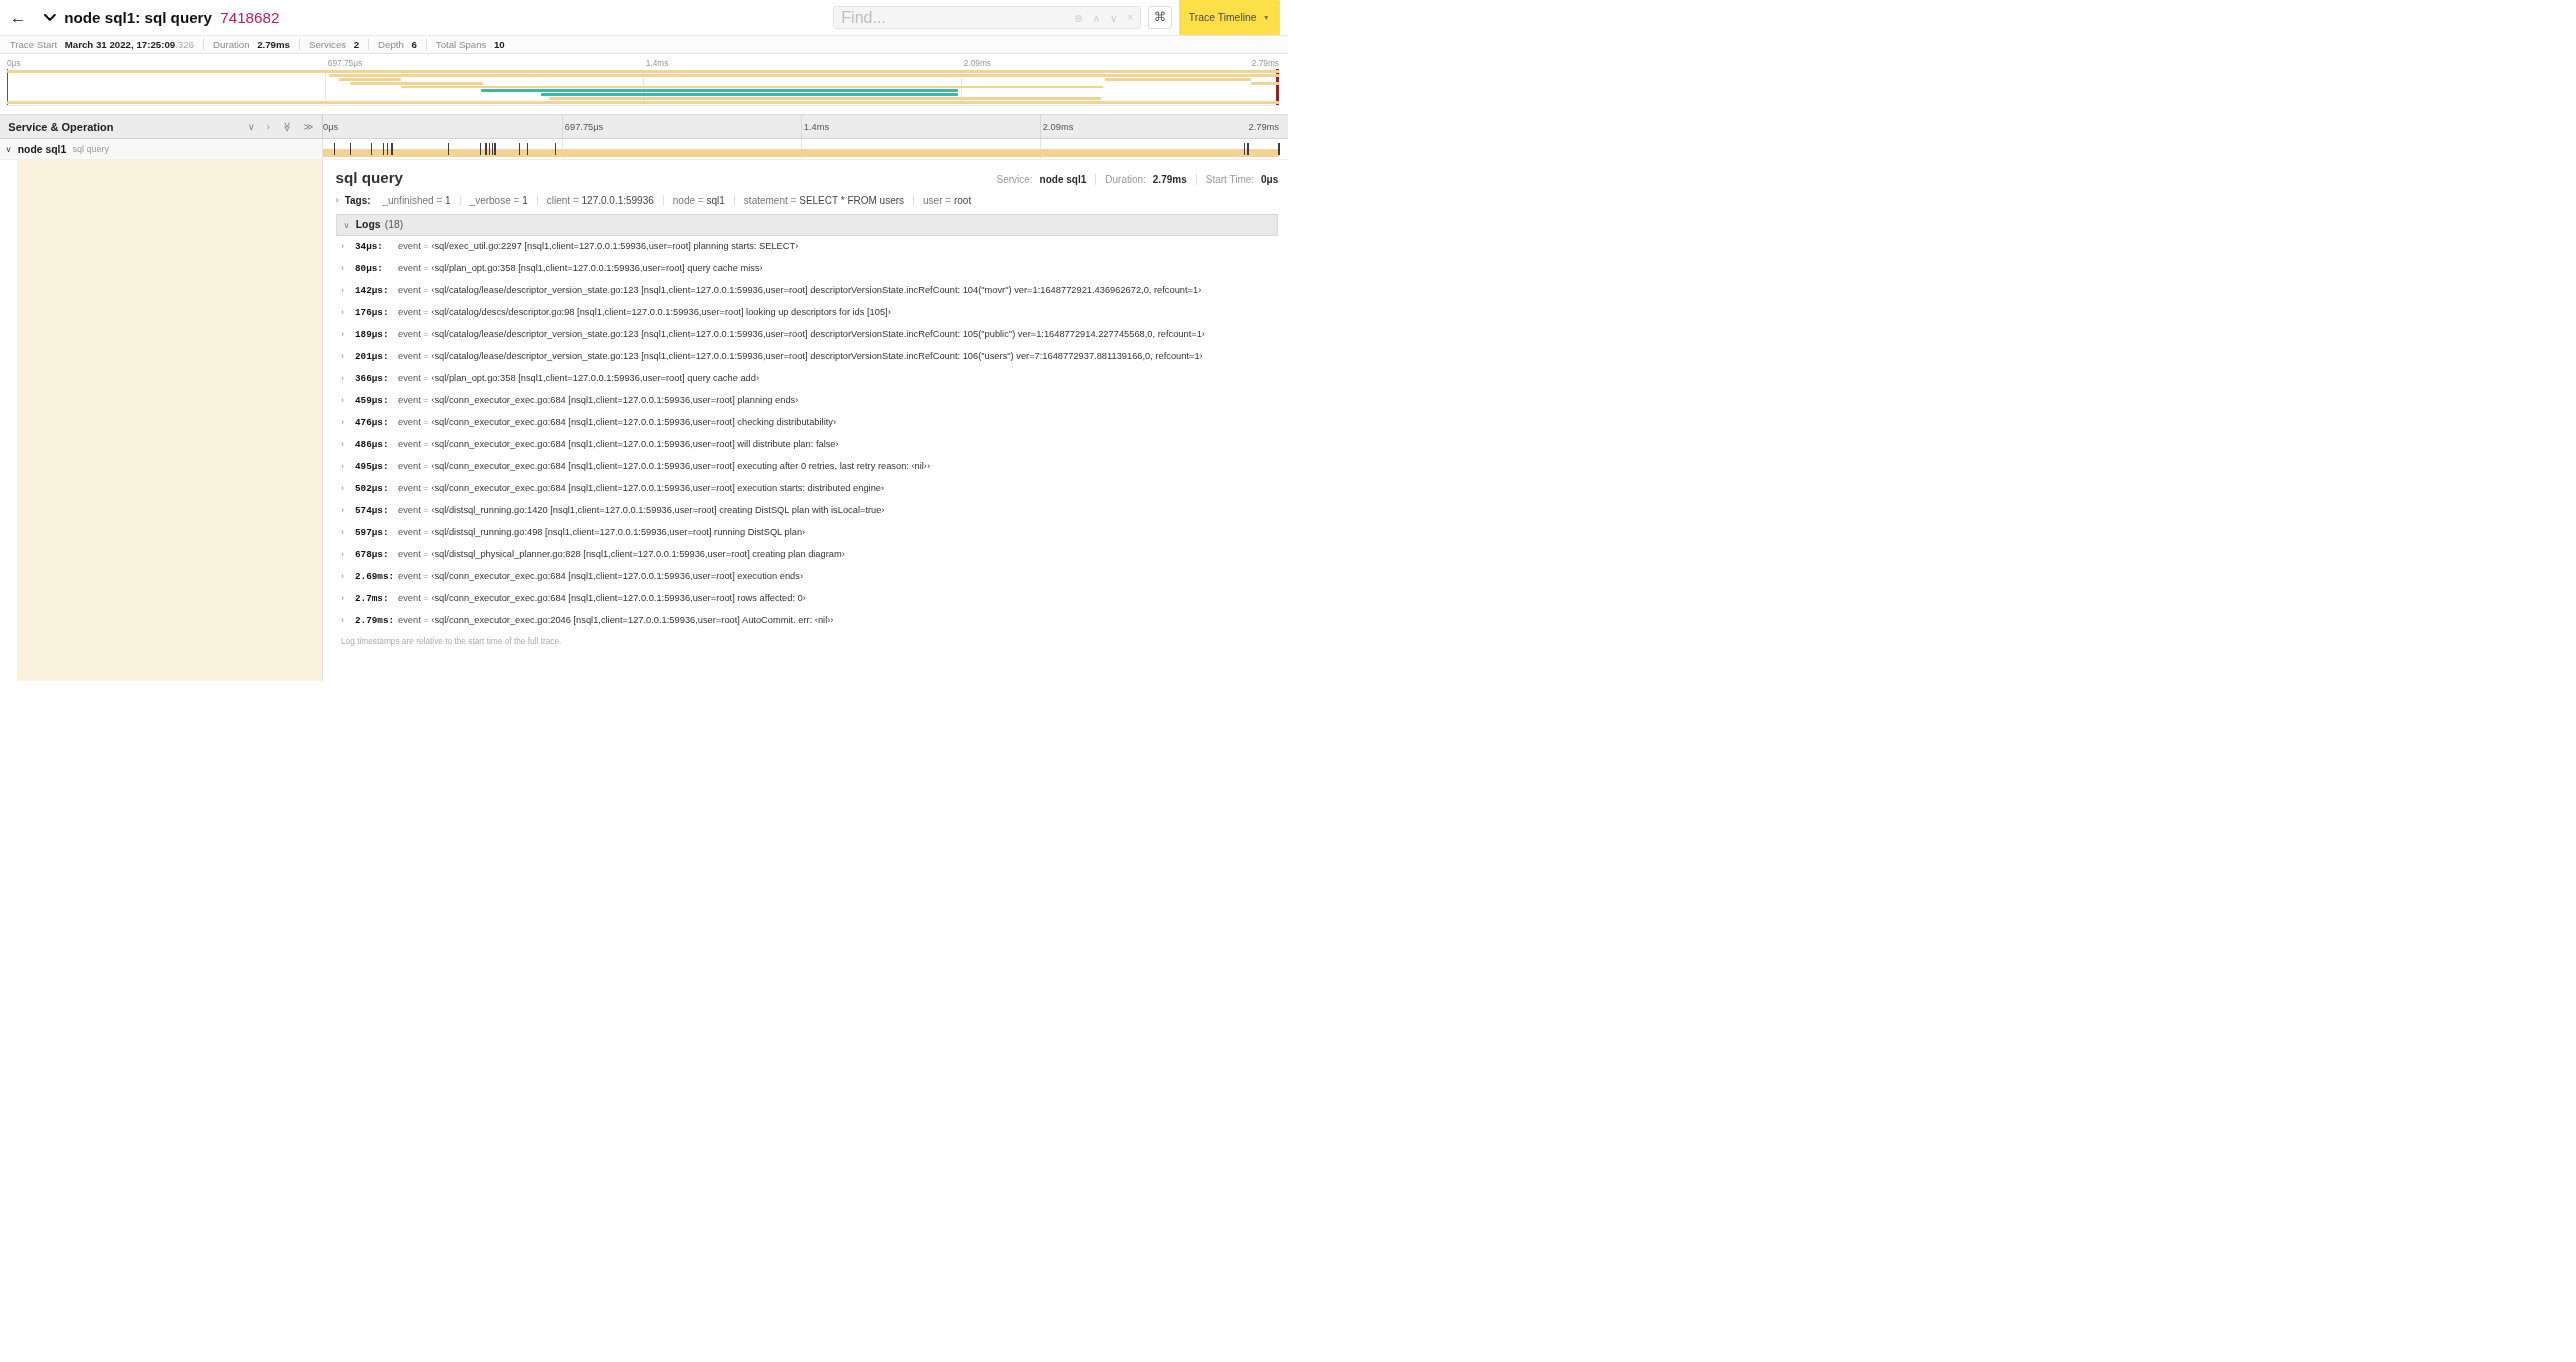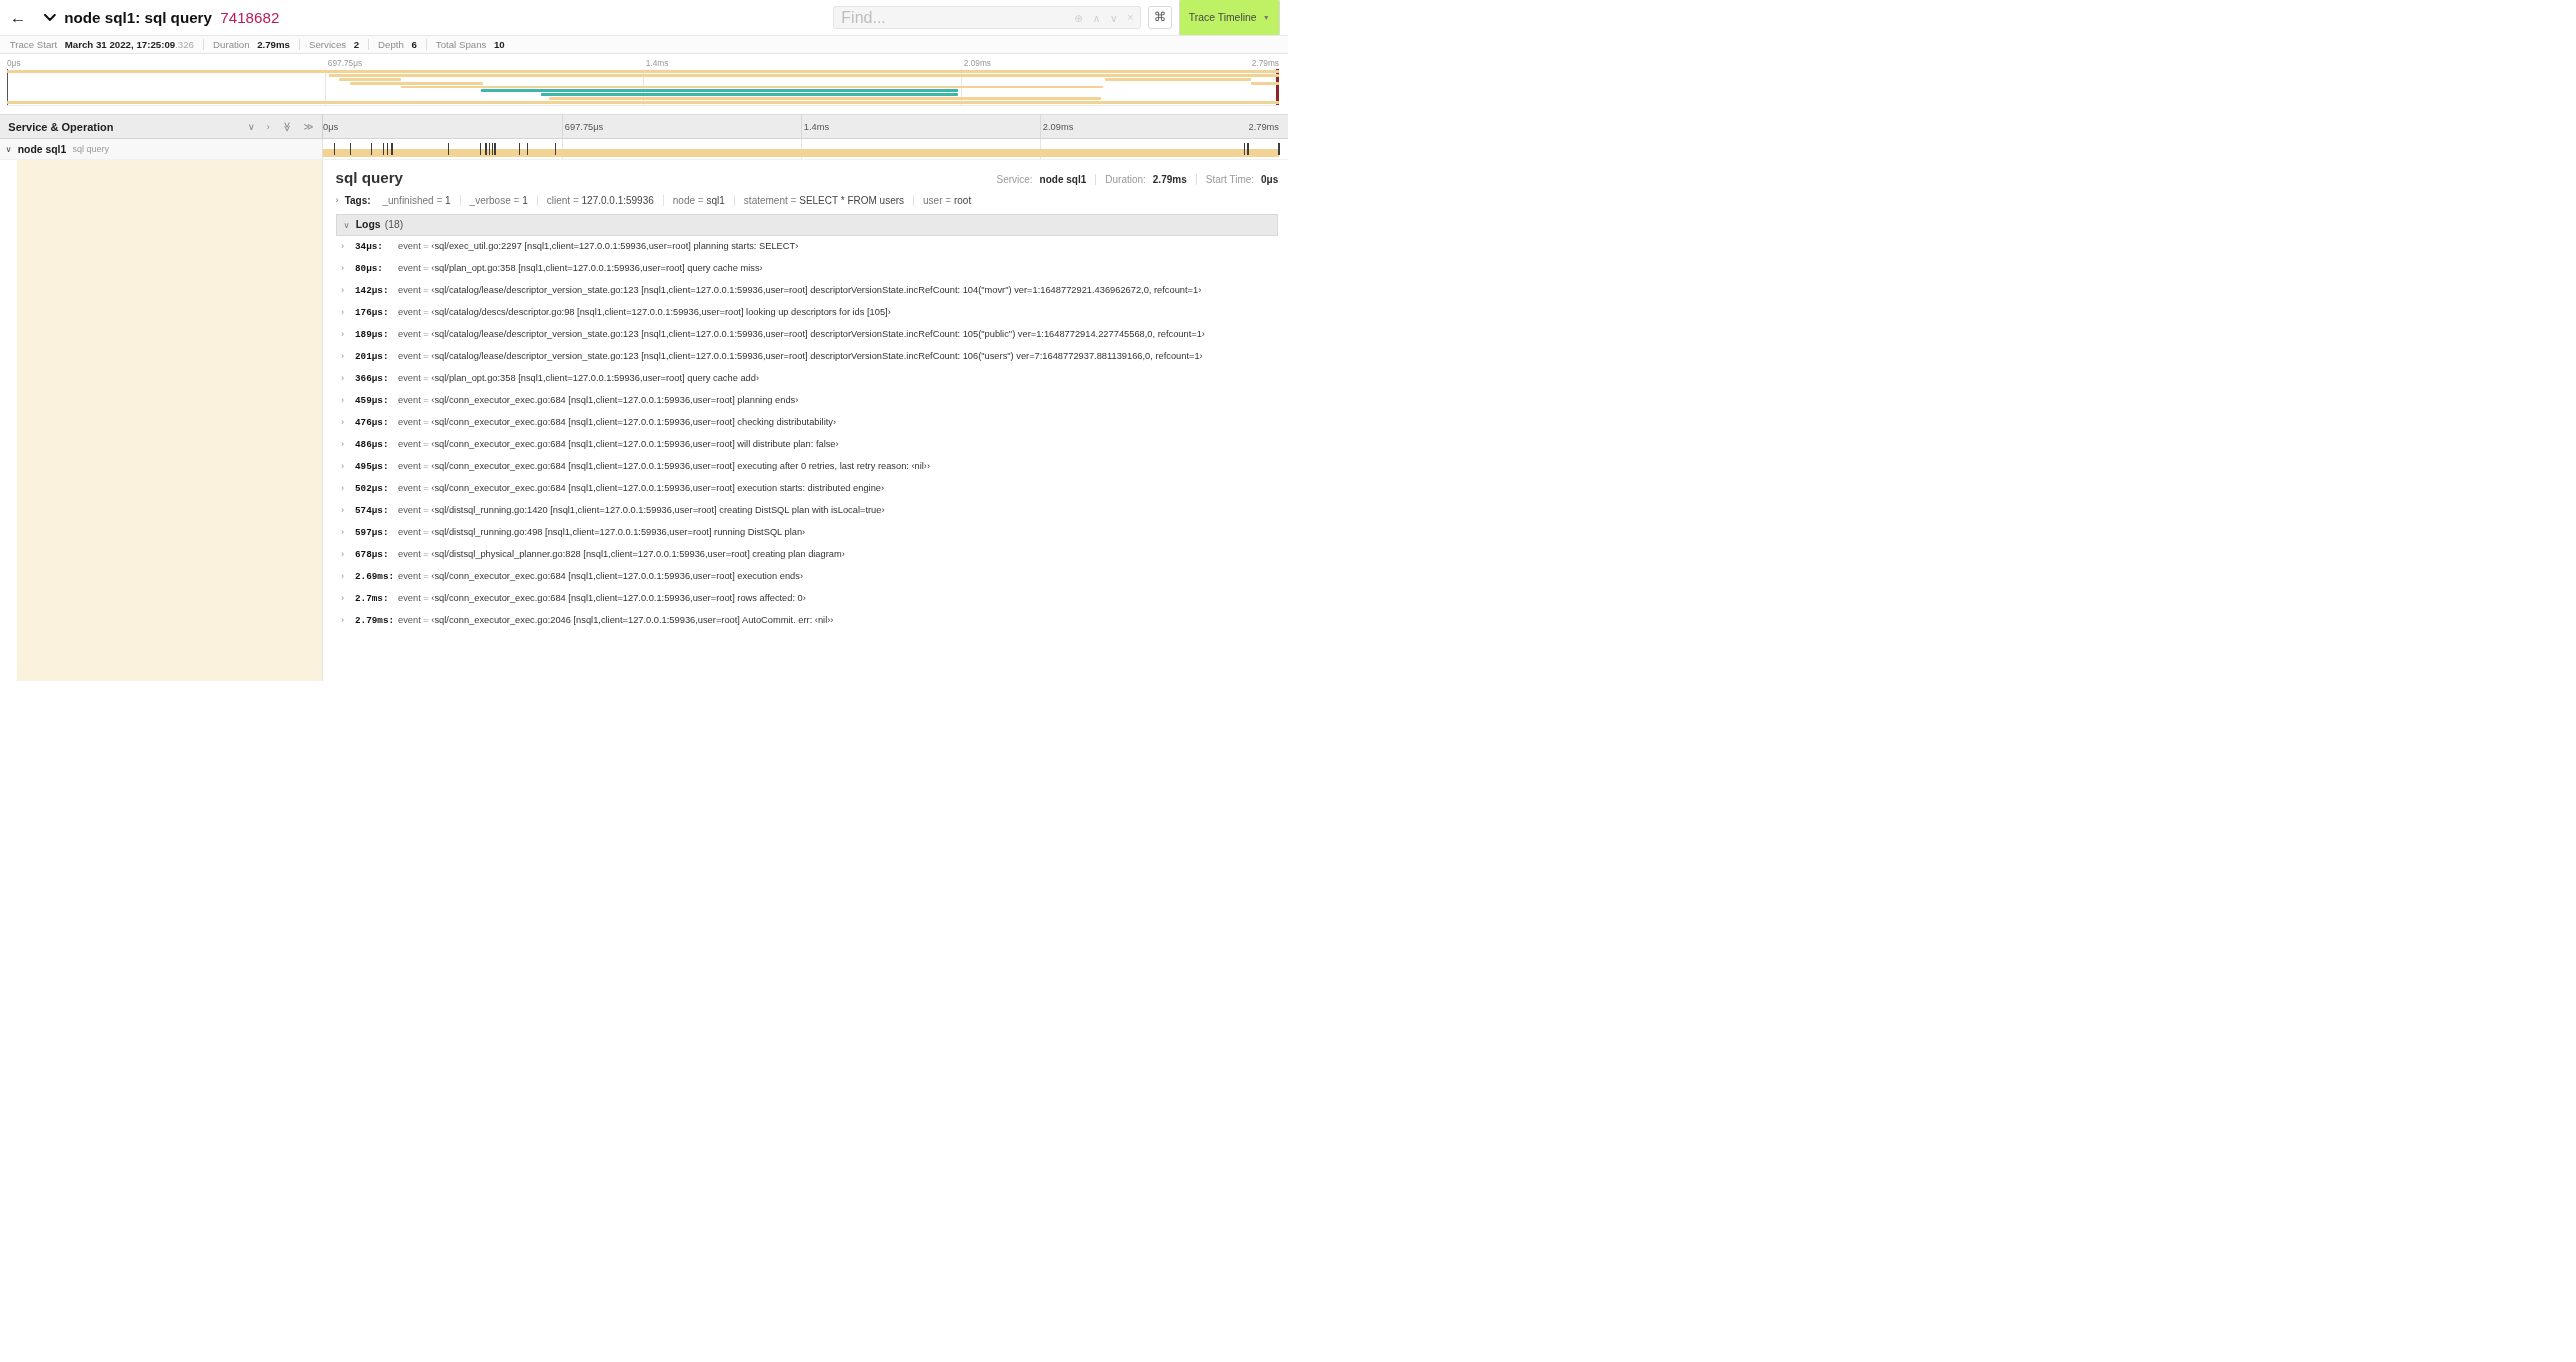--- a/index.html
+++ b/index.html
@@ -16,21 +16,21 @@
   .title-toggle { margin:0 8.3px 0 11px; display:inline-flex; align-items:center; cursor:pointer; }
   .page-title { font-size:15.2px; font-weight:700; color:#111; display:flex; align-items:baseline; white-space:nowrap; }
   .trace-id { margin-left:8.3px; font-weight:400; color:#be185d; font-size:15.2px; }
   .topbar-right { margin-left:auto; display:flex; align-items:center; gap:7px; }
   .find-box { width:308px; height:23.5px; background:#f5f5f5; border:0.7px solid #e3e3e3; border-radius:2.8px; display:flex; align-items:center; padding:0 7px; }
   .find-input { flex:1; border:none; outline:none; background:transparent; font-size:16px; color:#444; font-family:Liberation Sans, sans-serif; }
   .find-input::placeholder { color:#bdbdbd; }
   .find-icons { display:flex; align-items:center; gap:9.7px; color:#cfcfcf; font-size:10.4px; }
   .find-icons span { cursor:pointer; }
   .kbd-btn { width:23.5px; height:23.5px; border:0.7px solid #d9d9d9; border-radius:2.8px; background:#fff; font-size:12.5px; color:#555; cursor:pointer; line-height:1; }
-  .view-btn { height:38px; border:0.7px solid #d9d9d9; border-radius:2.8px; background:#bef264; font-size:10.4px; color:#484848; padding:0 9px; display:flex; align-items:center; gap:6.2px; cursor:pointer; font-family:inherit; }
+  .view-btn { height:38px; border:0.7px solid #d9d9d9; border-radius:2.8px; background:#fde047; font-size:10.4px; color:#484848; padding:0 9px; display:flex; align-items:center; gap:6.2px; cursor:pointer; font-family:inherit; }
   .view-btn .small-chev { font-size:7px; color:#777; }
 
   
   .summary { height:19.4px; flex:none; background:#fbfbfb; border-top:0.7px solid #e8e8e8; border-bottom:0.7px solid #e4e4e4; display:flex; align-items:center; padding:0 9.7px; font-size:9.7px; white-space:nowrap; }
   .summary-item { padding:0 9px; border-left:0.7px solid #ddd; }
   .summary-item:first-child { border-left:none; padding-left:0; }
   .s-label { color:#8d8d8d; margin-right:4.8px; }
   .s-value { font-weight:700; color:#222; }
   .s-suffix { color:#aaa; }
 
@@ -431,19 +431,20 @@
     <span class="log-time">2.7ms:</span>
     <span class="log-text"><span class="log-field">event</span><span class="log-eq"> = </span><span class="log-value">‹sql/conn_executor_exec.go:684 [nsql1,client=127.0.0.1:59936,user=root] rows affected: 0›</span></span>
   </div>
 
   <div class="log-row">
     <span class="log-chevron">›</span>
     <span class="log-time">2.79ms:</span>
     <span class="log-text"><span class="log-field">event</span><span class="log-eq"> = </span><span class="log-value">‹sql/conn_executor_exec.go:2046 [nsql1,client=127.0.0.1:59936,user=root] AutoCommit. err: ‹nil››</span></span>
   </div>
 </div>
+          <div class="logs-footnote">Log timestamps are relative to the start time of the full trace.</div>
         </div>
       </div>
     </div>
   </div>
 
 </div>
 
 
 </body></html>

